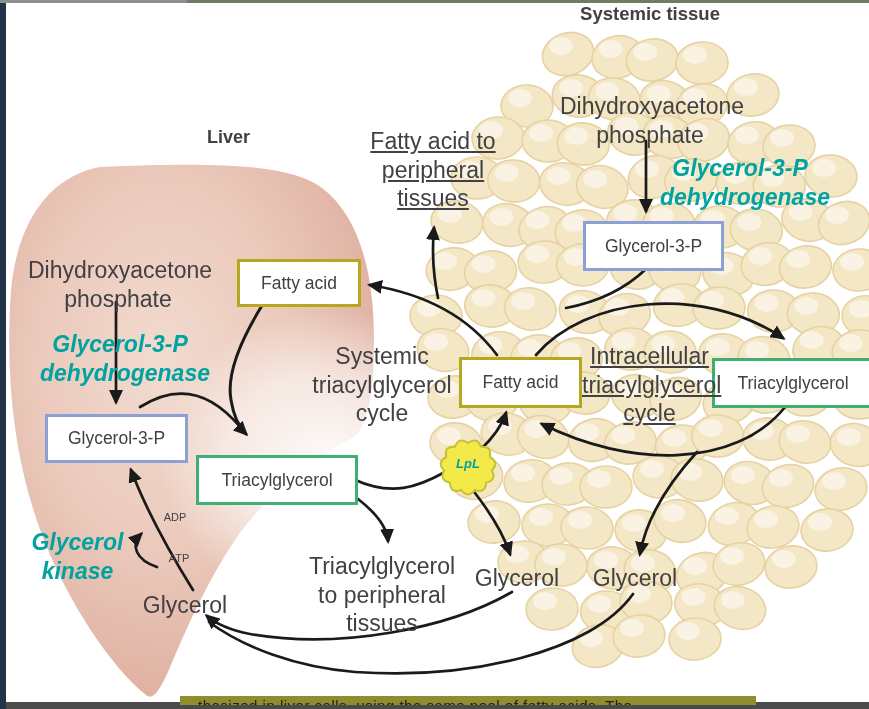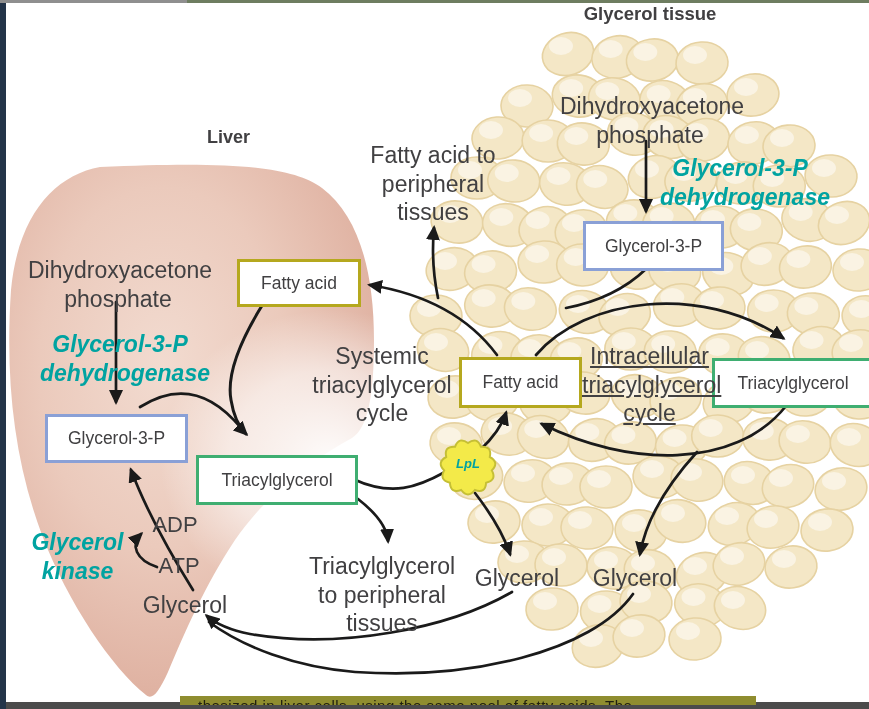--- a/index.html
+++ b/index.html
@@ -23,21 +23,21 @@
   #arrows{z-index:5;}
   .box{position:absolute;z-index:10;background:#fff;display:flex;align-items:center;justify-content:center;
        font-size:17.5px;color:var(--text_dark);}
   .box.blue{border:3.5px solid var(--box_blue_border);}
   .box.olive{border:3.5px solid var(--box_olive_border);}
   .box.green{border:3.5px solid var(--box_green_border);}
   .lbl{position:absolute;z-index:12;font-size:23px;line-height:1.24;text-align:center;
        white-space:pre-line;color:var(--text_dark);}
   .lbl.bold{font-weight:bold;}
   .lbl.teal{color:var(--teal_enzyme);font-weight:bold;font-style:italic;}
-  .lbl.small{font-size:22px;}
+  .lbl.small{font-size:11px;}
   #lpl-label{z-index:13;font-size:13px;}
   .frame-left{position:absolute;left:0;top:0;width:6px;height:709px;background:var(--frame_navy);z-index:40;}
   .frame-top-gray{position:absolute;left:0;top:0;width:187px;height:3px;background:#8f8f8f;z-index:40;}
   .frame-top-olive{position:absolute;left:187px;top:0;width:682px;height:3px;background:#6e7d60;z-index:40;}
   .bottom-bar{position:absolute;left:0;top:702px;width:869px;height:7px;background:#4b4b4b;z-index:38;}
   .caption-strip{position:absolute;left:180px;top:696px;width:576px;height:9px;background:var(--caption_olive);
        overflow:hidden;z-index:39;}
   .caption-strip .cap{font-size:15px;line-height:15px;color:#20200f;white-space:nowrap;padding:2px 4px 0 18px;
        letter-spacing:.5px;}
 </style>
@@ -351,33 +351,33 @@
       <span>Fatty acid</span>
     </div>
   <div class="box blue" style="left:583px;top:221px;width:135px;height:44px;">
       <span>Glycerol-3-P</span>
     </div>
   <div class="box green" style="left:712px;top:358px;width:156px;height:44px;">
       <span>Triacylglycerol</span>
     </div>
 
   <div class="lbl bold" style="left:170px;top:126px;width:80px;font-size:18px;text-align:right;">Liver</div>
-  <div class="lbl bold" style="left:560px;top:3px;width:180px;font-size:18.5px;">Glycerol tissue</div>
+  <div class="lbl bold" style="left:560px;top:3px;width:180px;font-size:18.5px;">Systemic tissue</div>
 
   <div class="lbl" style="left:28px;top:256px;width:180px;">Dihydroxyacetone
 phosphate</div>
   <div class="lbl teal" style="left:40px;top:330px;width:160px;">Glycerol-3-P
 dehydrogenase</div>
 
   <div class="lbl" style="left:560px;top:92px;width:180px;">Dihydroxyacetone
 phosphate</div>
   <div class="lbl teal" style="left:660px;top:154px;width:160px;">Glycerol-3-P
 dehydrogenase</div>
 
-  <div class="lbl" style="left:368px;top:141px;width:130px;">Fatty acid to
+  <div class="lbl" style="left:368px;top:127px;width:130px;text-decoration:underline;">Fatty acid to
 peripheral
 tissues</div>
   <div class="lbl" style="left:312px;top:342px;width:140px;">Systemic
 triacylglycerol
 cycle</div>
   <div class="lbl" style="left:582px;top:342px;width:135px;text-decoration:underline;">Intracellular
 triacylglycerol
 cycle</div>
   <div class="lbl" style="left:308px;top:552px;width:148px;">Triacylglycerol
 to peripheral

